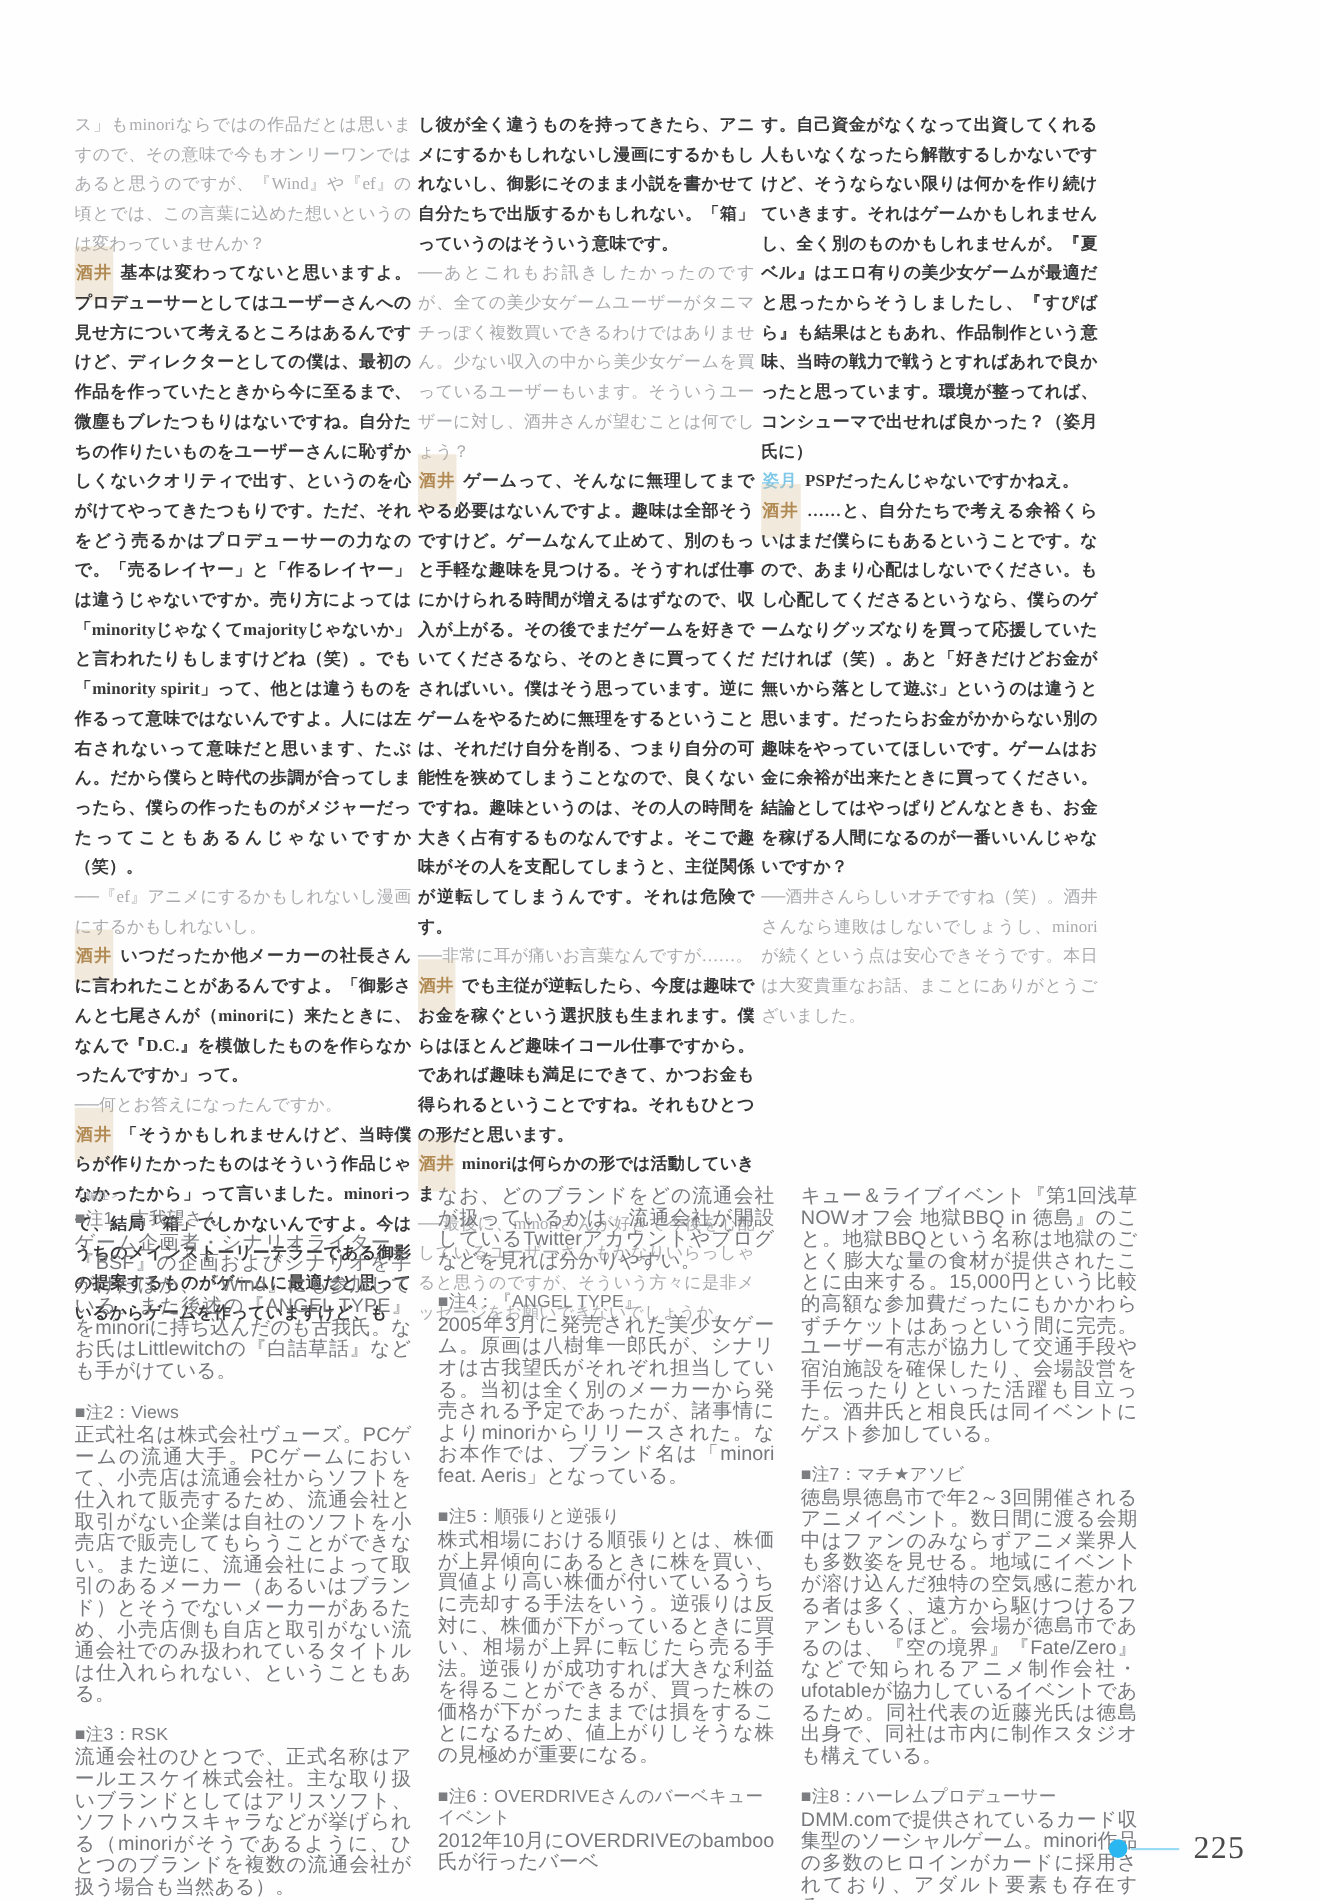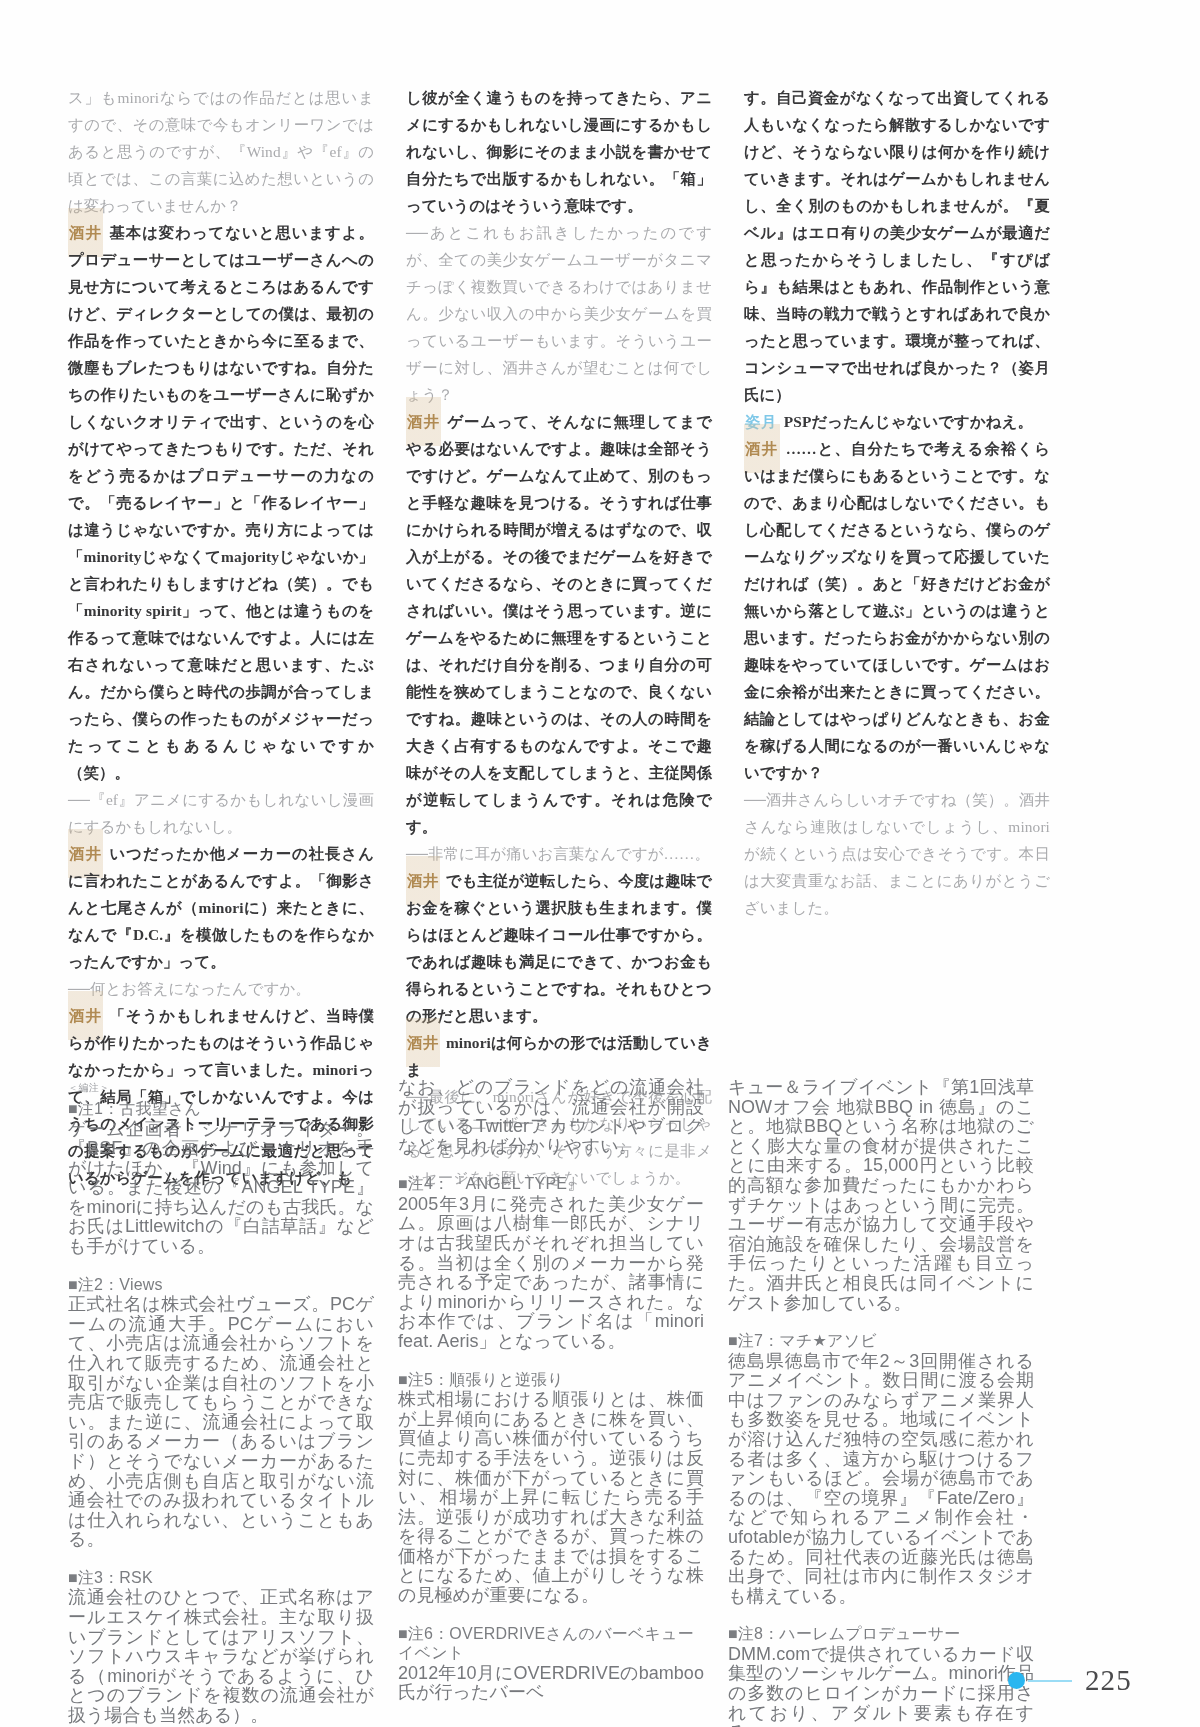--- a/index.html
+++ b/index.html
@@ -19,24 +19,24 @@
   .page {
     position: absolute;
     inset: 0;
     background: #fefefe;
   }
 
   
   .main-columns {
     position: absolute;
     left: 68px;
-    top: 84px;
+    top: 100px;
     width: 1008px;
     display: flex;
-    gap: 32px;
+    gap: 6px;
   }
   .main-col {
     width: 306px;
     flex: 0 0 306px;
   }
 
   .para {
     margin: 0;
     font-size: 15.4px;
     line-height: 27.0px;

